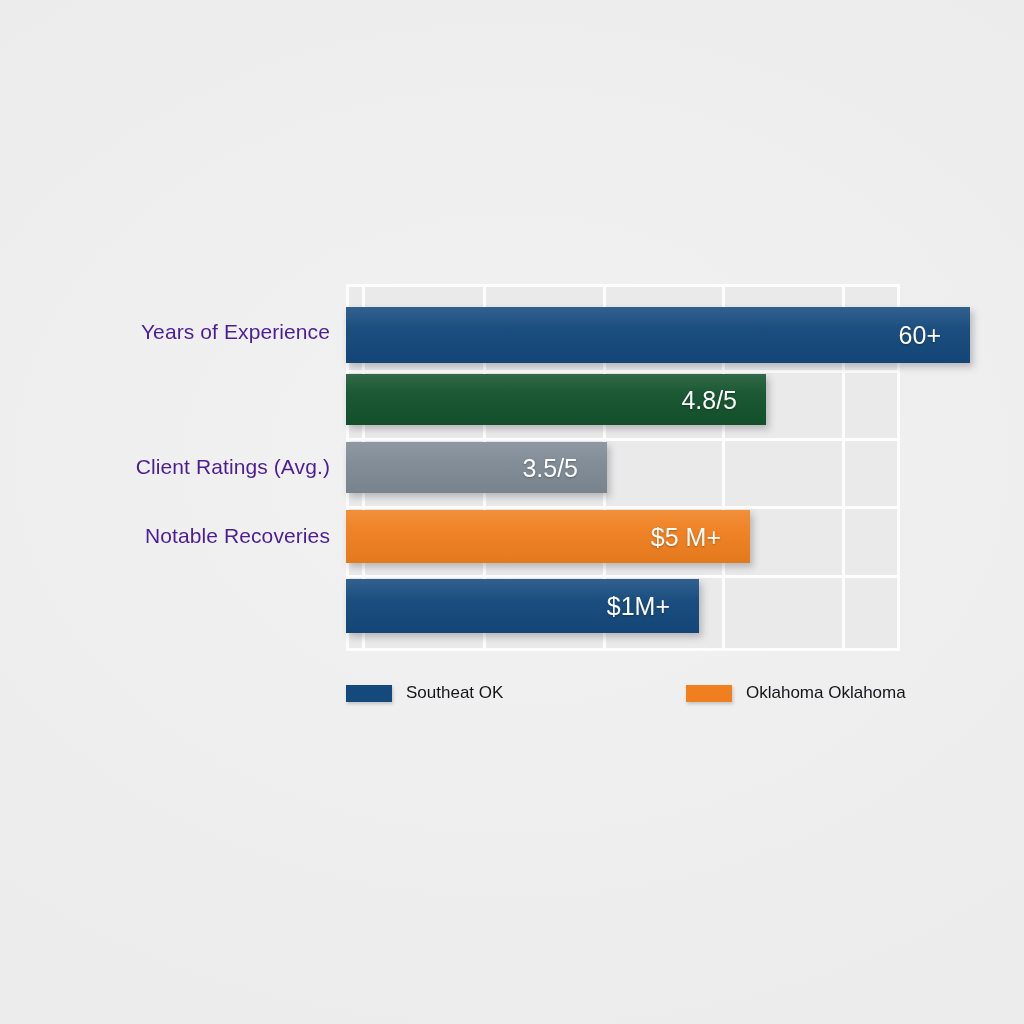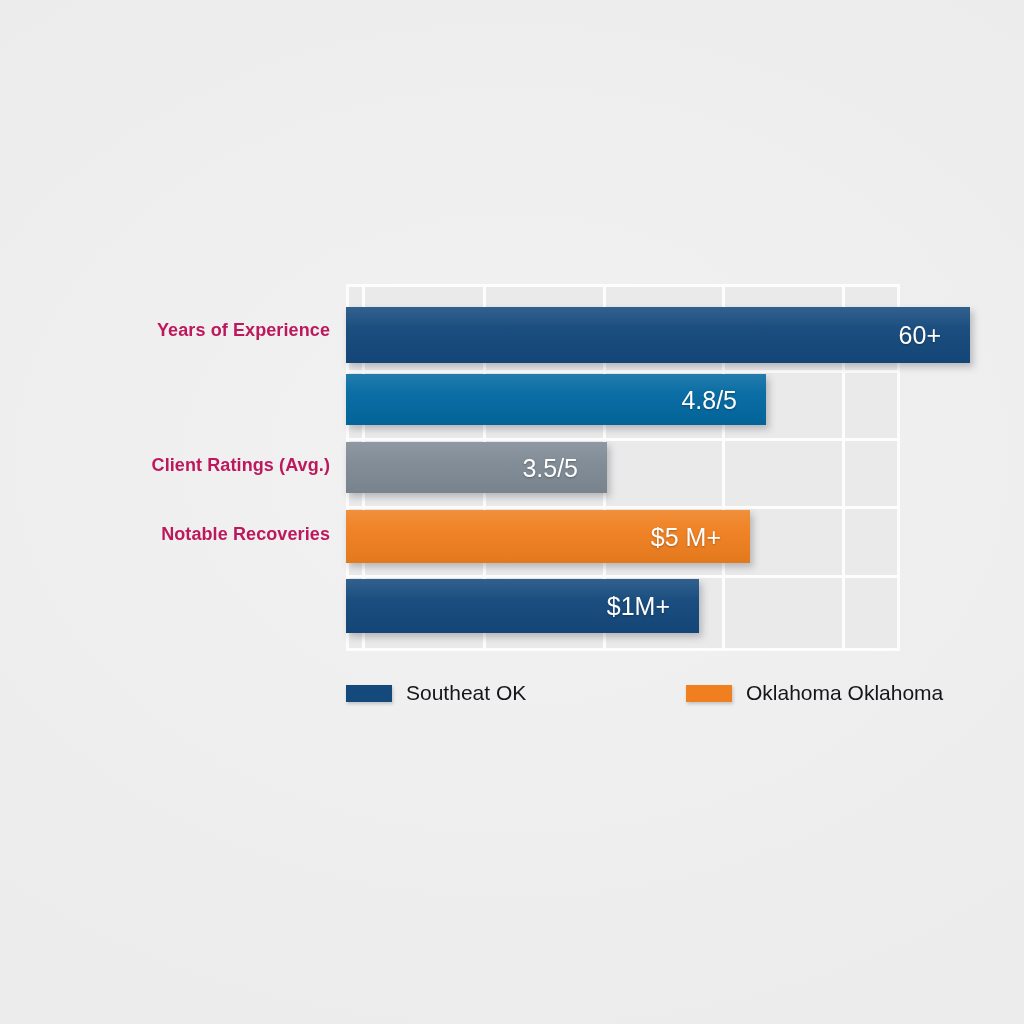--- a/index.html
+++ b/index.html
@@ -64,25 +64,24 @@
     width: 3px;
     background: #fcfcfc;
   }
 
   
   .cat-label {
     position: absolute;
     right: 1024px;
     width: 320px;
     text-align: right;
-    font-size: 18px;
-    color: #be185d;
+    font-size: 21px;
+    color: #4c1d95;
     letter-spacing: 0.1px;
     white-space: nowrap;
-    font-weight: bold;
   }
 
   
   .bar {
     position: absolute;
     left: 346px;
     box-shadow: 3px 4px 7px rgba(60,64,70,0.30);
   }
   .bar-inner {
     position: absolute;
@@ -119,21 +118,21 @@
     height: 34px;
     white-space: nowrap;
   }
   .legend-swatch {
     width: 46px;
     height: 17px;
     margin-right: 14px;
     box-shadow: 1px 2px 3px rgba(60,64,70,0.25);
   }
   .legend-label {
-    font-size: 21px;
+    font-size: 17px;
     color: #15161a;
   }
 </style>
 </head>
 <body>
 
 <div id="page-bg"></div>
 
 <div id="chart-root">
 
@@ -155,21 +154,21 @@
 
   <div class="cat-label" style="top:320px; right:694px;">Years of Experience</div>
   <div class="cat-label" style="top:455px; right:694px;">Client Ratings (Avg.)</div>
   <div class="cat-label" style="top:524px; right:694px;">Notable Recoveries</div>
 
   <div class="bar" style="top:307px; width:624px; height:56px; background:#14497c;">
     <div class="bar-inner"></div>
     <span class="bar-value">60+</span>
   </div>
 
-  <div class="bar" style="top:374px; width:420px; height:51px; background:#0369a1;">
+  <div class="bar" style="top:374px; width:420px; height:51px; background:#14532d;">
     <div class="bar-inner"></div>
     <span class="bar-value">4.8/5</span>
   </div>
 
   <div class="bar" style="top:442px; width:224px; height:51px; background:#7f8a95;padding-left:37px;">
     <div class="bar-inner"></div>
     <span class="bar-value">3.5/5</span>
   </div>
 
   <div class="bar" style="top:510px; width:404px; height:53px; background:#ef7f1f;">

